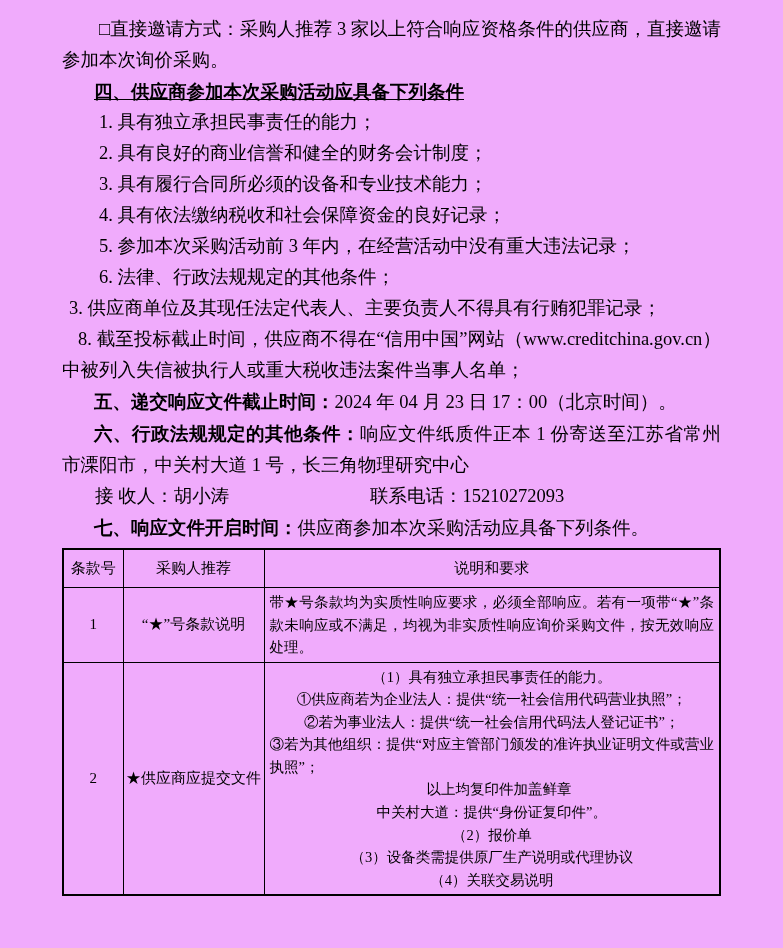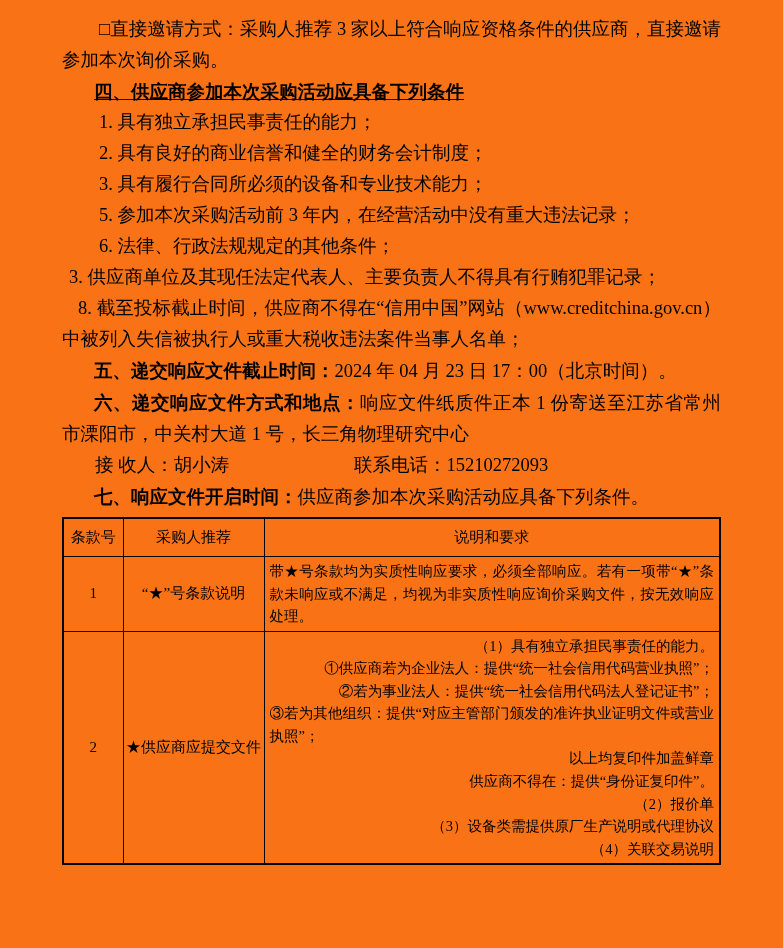--- a/index.html
+++ b/index.html
@@ -1,34 +1,34 @@
 <!DOCTYPE html>
 <html><head>
 <meta charset="utf-8">
 <style>
   html,body{margin:0;padding:0;background:#e9e9e9;}
   .page{
     position:relative;
     width:783px;height:948px;
     box-sizing:border-box;
-    background:#f97316;
+    background:#f0abfc;
     padding:14px 62px 0 62px;
     font-family:"Liberation Serif","DejaVu Serif",serif;
     color:#000000;
     overflow:hidden;
   }
   .page p{margin:0;font-size:18.5px;line-height:31px;text-align:justify;}
   .ind{text-indent:37px;}
   .ind-h{text-indent:32px;}
   .ind-c7{text-indent:7px;}
   .ind-c8{text-indent:16px;}
   .hd{font-weight:bold;font-family:"Liberation Sans","DejaVu Sans",sans-serif;text-decoration:underline;}
   .hd-inline{font-weight:bold;font-family:"Liberation Sans","DejaVu Sans",sans-serif;}
   .contact{position:relative;padding-left:33px;}
-  .contact .phone{position:absolute;left:292px;top:0;}
+  .contact .phone{position:absolute;left:308px;top:0;}
 
   table.req{
     border-collapse:collapse;
     table-layout:fixed;
     width:657px;
     margin-top:4px;
     font-size:14.5px;
     color:#000;
   }
   table.req,table.req th,table.req td{border:1px solid #000;}
@@ -47,42 +47,43 @@
     font-size:15px;
     padding:0 2px;
   }
   td.c-desc{
     vertical-align:middle;
     padding:3px 5px 3px 5px;
     line-height:22.5px;
     text-align:justify;
   }
   tr.r1{height:50px;}
-  .desc-line{line-height:22.6px;text-align:right;}
+  .desc-line{line-height:22.6px;text-align:center;}
 </style>
 </head>
 <body>
 
 <div class="page">
 
   <p class="ind">□直接邀请方式：采购人推荐 3 家以上符合响应资格条件的供应商，直接邀请参加本次询价采购。</p>
 
   <p class="ind-h hd">四、供应商参加本次采购活动应具备下列条件</p>
 
   <p class="ind">1. 具有独立承担民事责任的能力；</p>
   <p class="ind">2. 具有良好的商业信誉和健全的财务会计制度；</p>
   <p class="ind">3. 具有履行合同所必须的设备和专业技术能力；</p>
+  <p class="ind">4. 具有依法缴纳税收和社会保障资金的良好记录；</p>
   <p class="ind">5. 参加本次采购活动前 3 年内，在经营活动中没有重大违法记录；</p>
   <p class="ind">6. 法律、行政法规规定的其他条件；</p>
   <p class="ind-c7">3. 供应商单位及其现任法定代表人、主要负责人不得具有行贿犯罪记录；</p>
   <p class="ind-c8">8. 截至投标截止时间，供应商不得在“信用中国”网站（www.creditchina.gov.cn）中被列入失信被执行人或重大税收违法案件当事人名单；</p>
 
   <p class="ind-h"><span class="hd-inline">五、递交响应文件截止时间：</span><span>2024 年 04 月 23 日 17：00（北京时间）。</span></p>
 
-  <p class="ind-h"><span class="hd-inline">六、递交响应文件方式和地点：</span><span>响应文件纸质件正本 1 份寄送至江苏省常州市溧阳市，中关村大道 1 号，长三角物理研究中心</span></p>
+  <p class="ind-h"><span class="hd-inline">六、行政法规规定的其他条件：</span><span>响应文件纸质件正本 1 份寄送至江苏省常州市溧阳市，中关村大道 1 号，长三角物理研究中心</span></p>
 
   <p class="contact"><span>接 收人：胡小涛</span><span class="phone">联系电话：15210272093</span></p>
 
   <p class="ind-h"><span class="hd-inline">七、响应文件开启时间：</span><span>供应商参加本次采购活动应具备下列条件。</span></p>
 
 
   <table class="req">
     <colgroup>
       <col style="width:60px">
       <col style="width:141px">
@@ -103,21 +104,21 @@
       </tr>
       <tr class="r2">
         <td class="c-no">2</td>
         <td class="c-name">★供应商应提交文件</td>
         <td class="c-desc">
           <div class="desc-line">（1）具有独立承担民事责任的能力。</div>
           <div class="desc-line">①供应商若为企业法人：提供“统一社会信用代码营业执照”；</div>
           <div class="desc-line">②若为事业法人：提供“统一社会信用代码法人登记证书”；</div>
           <div class="desc-line" style="text-align:justify">③若为其他组织：提供“对应主管部门颁发的准许执业证明文件或营业执照”；</div>
           <div class="desc-line">　以上均复印件加盖鲜章</div>
-          <div class="desc-line">供应商不得在：提供“身份证复印件”。</div>
+          <div class="desc-line">中关村大道：提供“身份证复印件”。</div>
           <div class="desc-line">（2）报价单</div>
           <div class="desc-line">（3）设备类需提供原厂生产说明或代理协议</div>
           <div class="desc-line">（4）关联交易说明</div>
         </td>
       </tr>
 
     </tbody>
   </table>
 
 </div>

